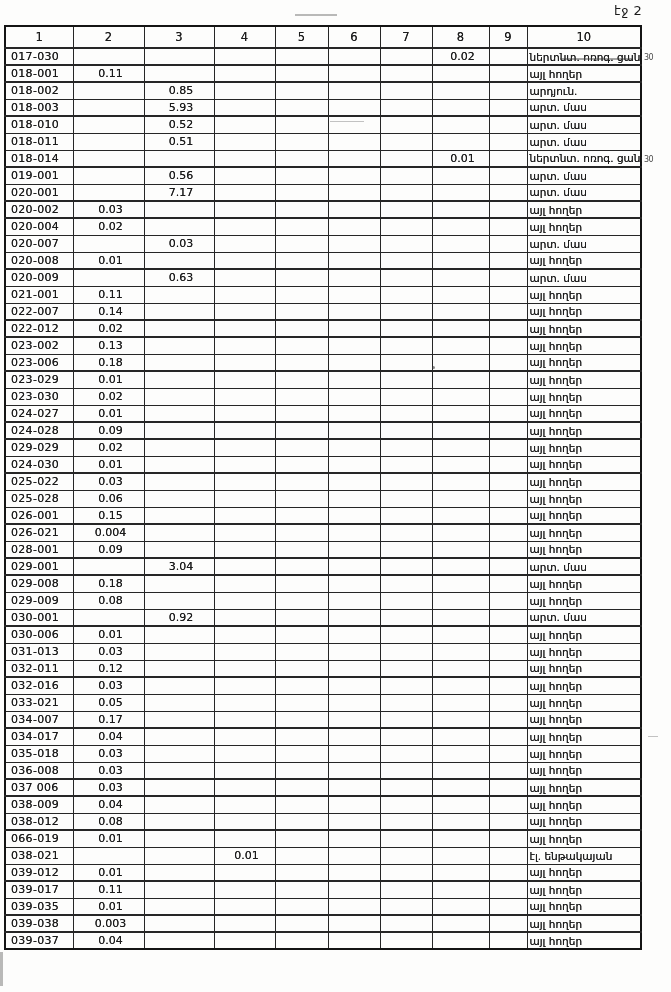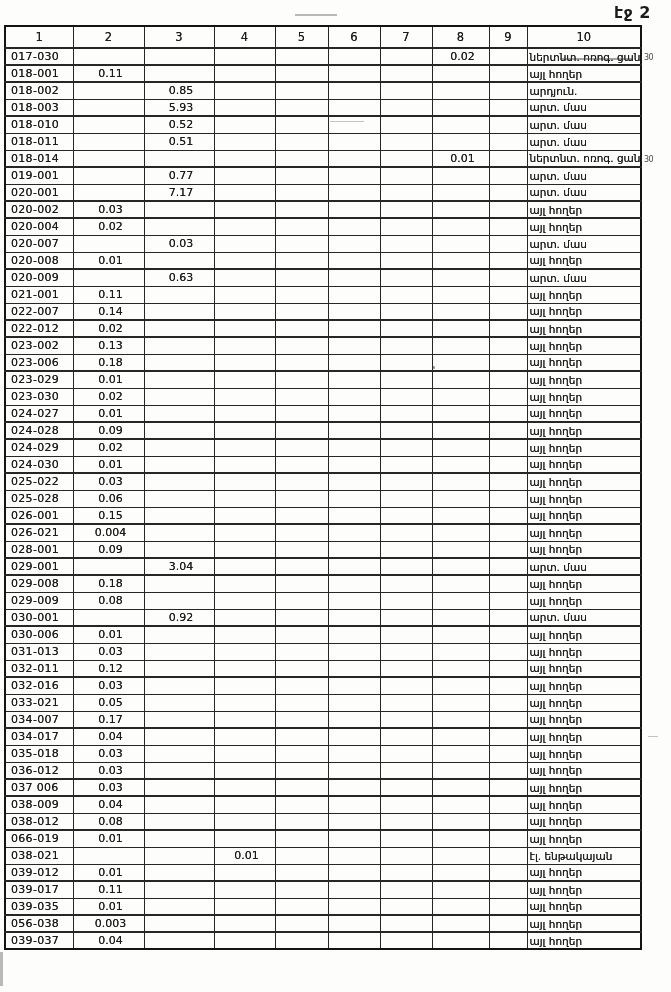--- a/index.html
+++ b/index.html
@@ -3,21 +3,21 @@
 <meta charset="utf-8">
 <style>
   html,body{margin:0;padding:0;}
   body{
     width:671px;height:992px;position:relative;overflow:hidden;
     background:#fdfdfc;color:#1b1b1b;
     font-family:"DejaVu Sans","Liberation Sans",sans-serif;
   }
   .page-label{
     position:absolute;top:3px;left:614px;
-    font-size:16px;font-weight:bold;letter-spacing:.5px;
+    font-size:13px;font-weight:normal;letter-spacing:.5px;
   }
   .scan-table{
     position:absolute;left:4px;top:25px;width:636px;
     border-collapse:collapse;table-layout:fixed;
     border:2px solid #141414;
   }
   .scan-table th,.scan-table td{
     border:1px solid #262626;
     padding:0;overflow:hidden;white-space:nowrap;
     text-shadow:0 0 .4px #333;
@@ -312,21 +312,21 @@
         </td>
       </tr>
       <tr>
         <td>
           <span class="cell-text">019-001</span>
         </td>
         <td>
           <span class="cell-text"></span>
         </td>
         <td>
-          <span class="cell-text">0.77</span>
+          <span class="cell-text">0.56</span>
         </td>
         <td>
           <span class="cell-text"></span>
         </td>
         <td>
           <span class="cell-text"></span>
         </td>
         <td>
           <span class="cell-text"></span>
         </td>
@@ -818,21 +818,21 @@
         </td>
         <td>
           <span class="cell-text"></span>
         </td>
         <td>
           <span class="cell-text">այլ հողեր</span>
         </td>
       </tr>
       <tr>
         <td>
-          <span class="cell-text">024-029</span>
+          <span class="cell-text">029-029</span>
         </td>
         <td>
           <span class="cell-text">0.02</span>
         </td>
         <td>
           <span class="cell-text"></span>
         </td>
         <td>
           <span class="cell-text"></span>
         </td>
@@ -1426,21 +1426,21 @@
         </td>
         <td>
           <span class="cell-text"></span>
         </td>
         <td>
           <span class="cell-text">այլ հողեր</span>
         </td>
       </tr>
       <tr>
         <td>
-          <span class="cell-text">036-012</span>
+          <span class="cell-text">036-008</span>
         </td>
         <td>
           <span class="cell-text">0.03</span>
         </td>
         <td>
           <span class="cell-text"></span>
         </td>
         <td>
           <span class="cell-text"></span>
         </td>
@@ -1714,21 +1714,21 @@
         </td>
         <td>
           <span class="cell-text"></span>
         </td>
         <td>
           <span class="cell-text">այլ հողեր</span>
         </td>
       </tr>
       <tr>
         <td>
-          <span class="cell-text">056-038</span>
+          <span class="cell-text">039-038</span>
         </td>
         <td>
           <span class="cell-text">0.003</span>
         </td>
         <td>
           <span class="cell-text"></span>
         </td>
         <td>
           <span class="cell-text"></span>
         </td>

